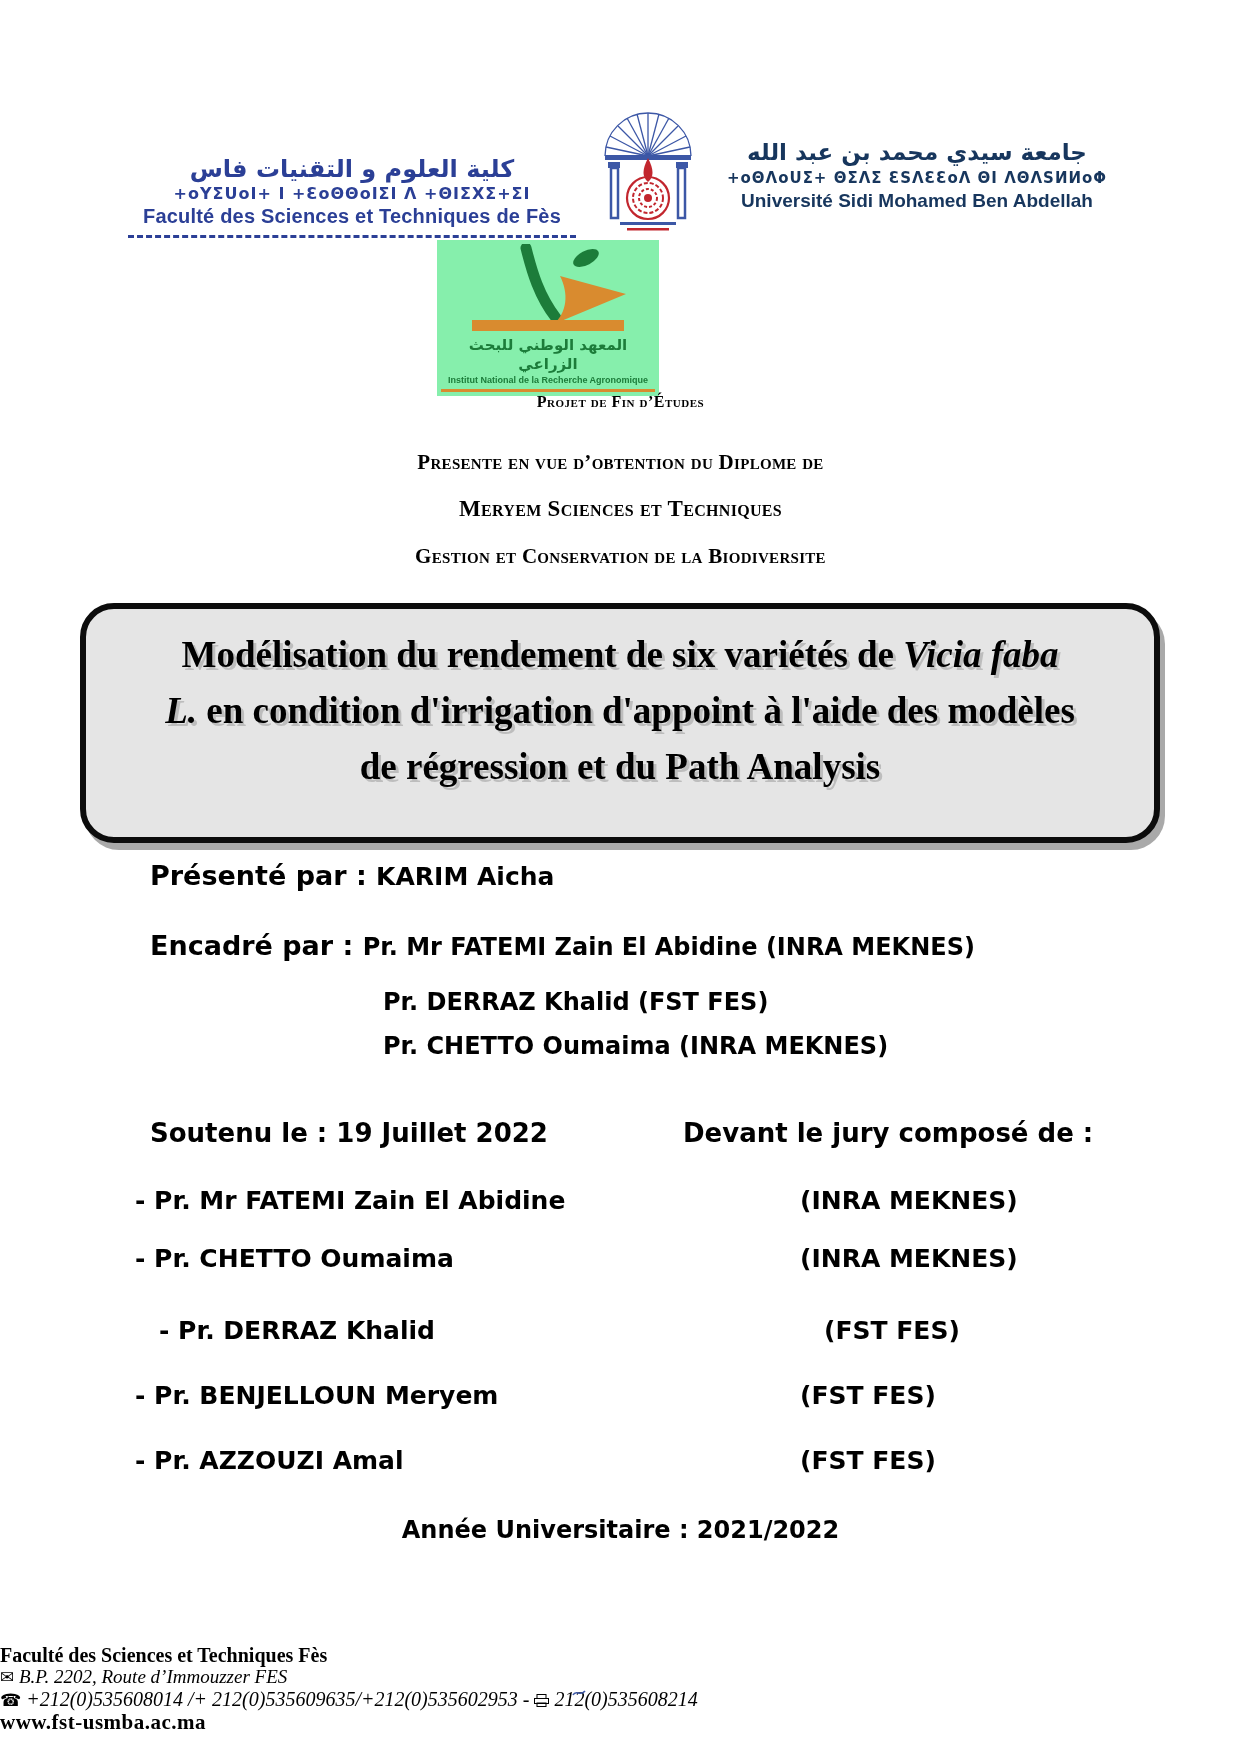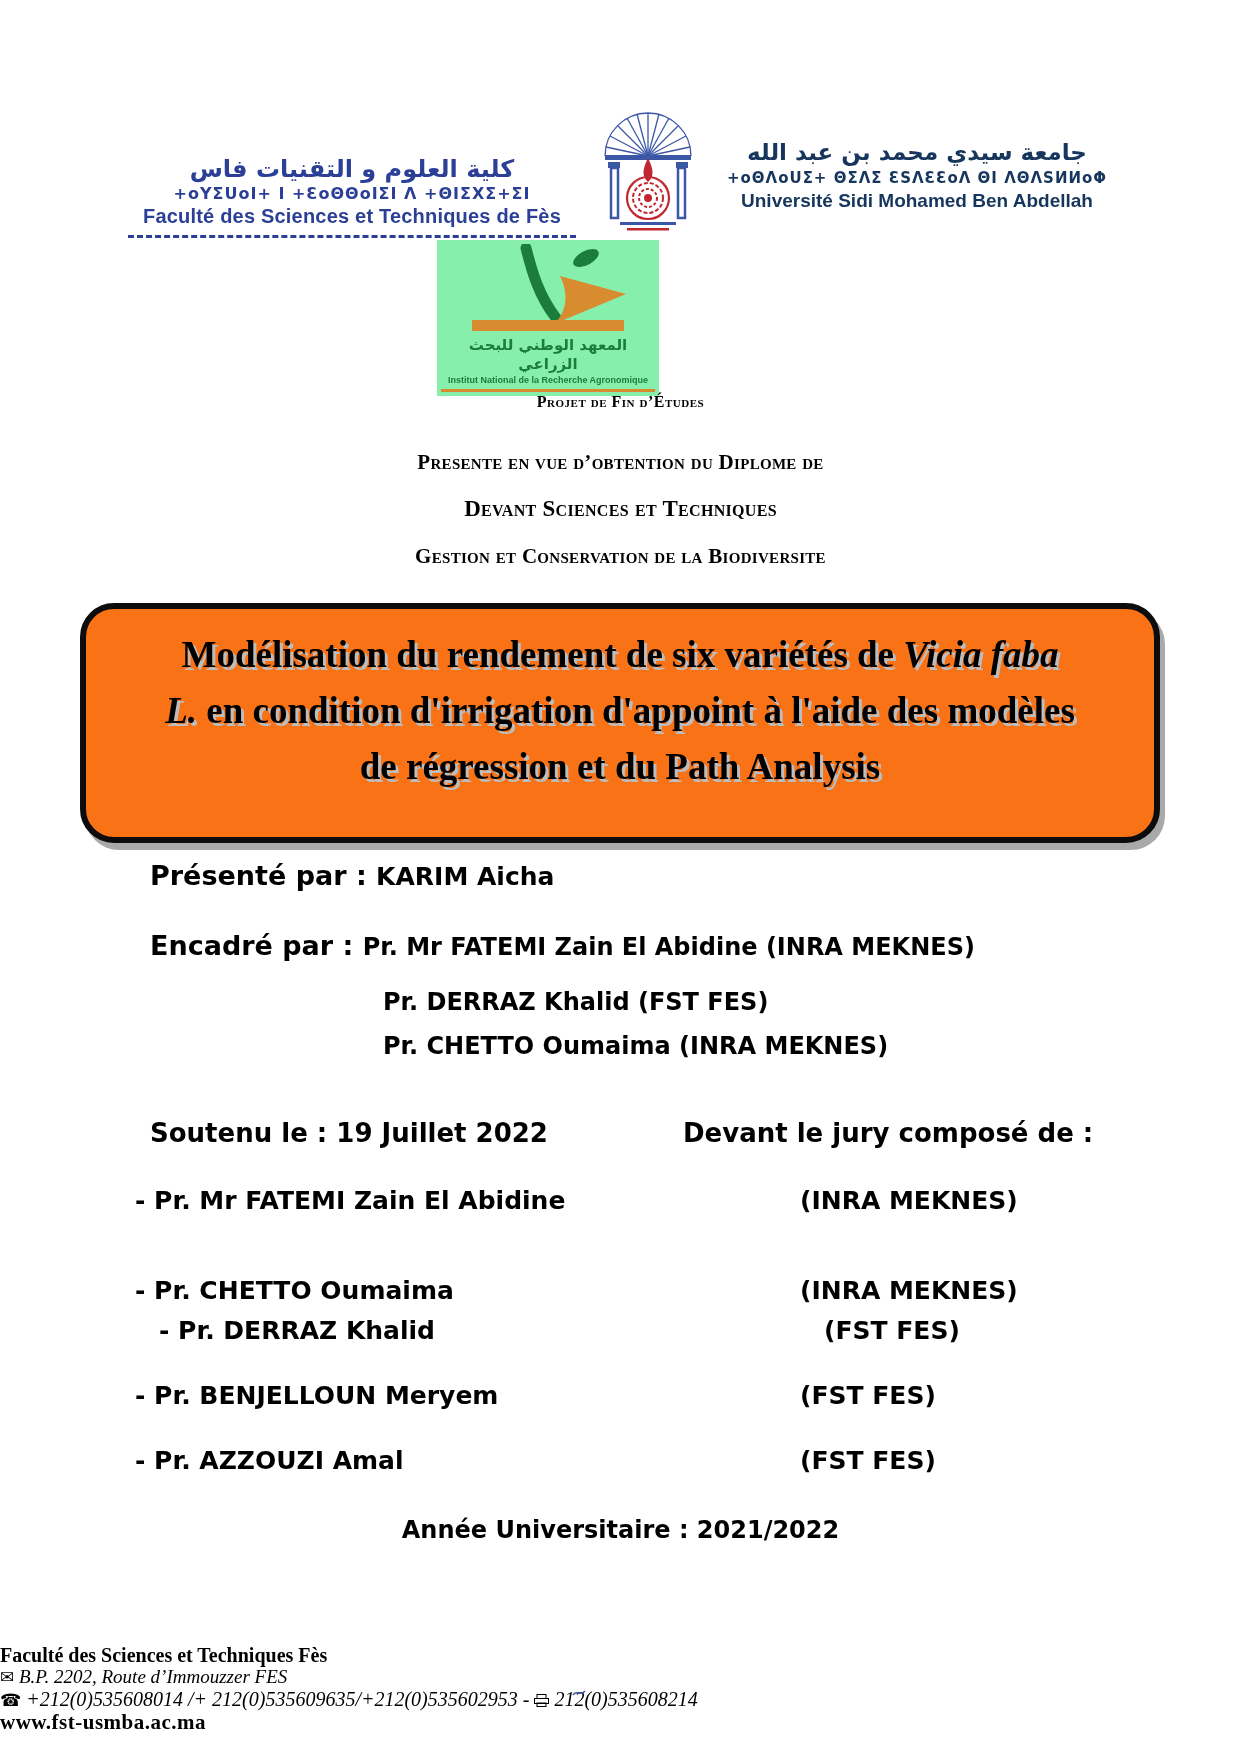--- a/index.html
+++ b/index.html
@@ -41,39 +41,39 @@
   
   .hline{position:absolute;left:0;width:100%;text-align:center;
     font-family:"Liberation Serif",serif;font-weight:700;font-variant:small-caps;}
   .h1{top:393px;font-size:16px;letter-spacing:.5px;}
   .h2{top:450px;font-size:21px;letter-spacing:.3px;}
   .h3{top:496px;font-size:23px;letter-spacing:.3px;}
   .h4{top:544px;font-size:21px;letter-spacing:.3px;}
 
   
   .titlebox{position:absolute;left:80px;top:603px;width:1068px;height:228px;
-    border:6px solid #0c0c0c;border-radius:34px;background:#f97316;
+    border:6px solid #0c0c0c;border-radius:34px;background:#e5e5e5;
     box-shadow:5px 7px 0 var(--shadow_gray);}
   .titlebox .t{margin-top:18px;text-align:center;font-weight:700;font-size:37px;line-height:56px;
     text-shadow:3px 3px 0 #bdbdbd;padding:0 30px;}
   .titlebox .it{font-style:italic;}
 
   
   .hand{font-family:"DejaVu Sans",sans-serif;font-weight:700;position:absolute;white-space:nowrap;}
   .presented{left:150px;top:860px;font-size:27px;}
   .presented .val{font-size:25px;}
   .encadre{left:150px;top:930px;font-size:27px;}
   .encadre .val{font-size:24px;}
   .sup2{left:383px;top:988px;font-size:24px;}
   .sup3{left:383px;top:1032px;font-size:24px;}
   .soutenu{left:150px;top:1118px;font-size:26px;}
   .jurylabel{left:683px;top:1118px;font-size:26px;}
   .jname{left:135px;font-size:25px;}
   .jaff{left:800px;font-size:25px;}
-  .jr1{top:1186px;} .jr2{top:1276px;} .jr3{top:1316px;margin-left:24px;} .jr4{top:1381px;} .jr5{top:1446px;}
+  .jr1{top:1186px;} .jr2{top:1244px;} .jr3{top:1316px;margin-left:24px;} .jr4{top:1381px;} .jr5{top:1446px;}
   .annee{left:0;width:100%;text-align:center;top:1516px;font-size:24px;position:absolute;
     font-family:"DejaVu Sans",sans-serif;font-weight:700;}
 
   
   .footer{position:absolute;left:0;top:1644px;width:100%;text-align:left;line-height:22px;}
   .footer .f1{font-weight:700;font-size:20px;}
   .footer .f2{font-style:italic;font-size:19px;}
   .footer .f3{font-style:italic;font-size:20px;}
   .footer .f4{font-weight:700;font-size:21px;letter-spacing:.5px;}
   .footer .glyph{font-family:"DejaVu Sans",sans-serif;font-style:normal;font-size:17px;}
@@ -136,21 +136,21 @@
         <rect x="24" y="76" width="152" height="11" fill="#d98b2f"></rect>
       </svg>
     </div>
     <div class="ar">المعهد الوطني للبحث الزراعي</div>
     <div class="fr">Institut National de la Recherche Agronomique</div>
     <div class="rule"></div>
   </div>
 
   <div class="hline h1">Projet de Fin d’Études</div>
   <div class="hline h2">Presente en vue d’obtention du Diplome de</div>
-  <div class="hline h3">Devant Sciences et Techniques</div>
+  <div class="hline h3">Meryem Sciences et Techniques</div>
   <div class="hline h4">Gestion et Conservation de la Biodiversite</div>
 
   <div class="titlebox">
     <div class="t">
       <span>Modélisation du rendement de six variétés de </span><span class="it">Vicia faba</span><br>
       <span class="it">L.</span><span> en condition d'irrigation d'appoint à l'aide des modèles</span><br>
       <span>de régression et du Path Analysis</span>
     </div>
   </div>
 

